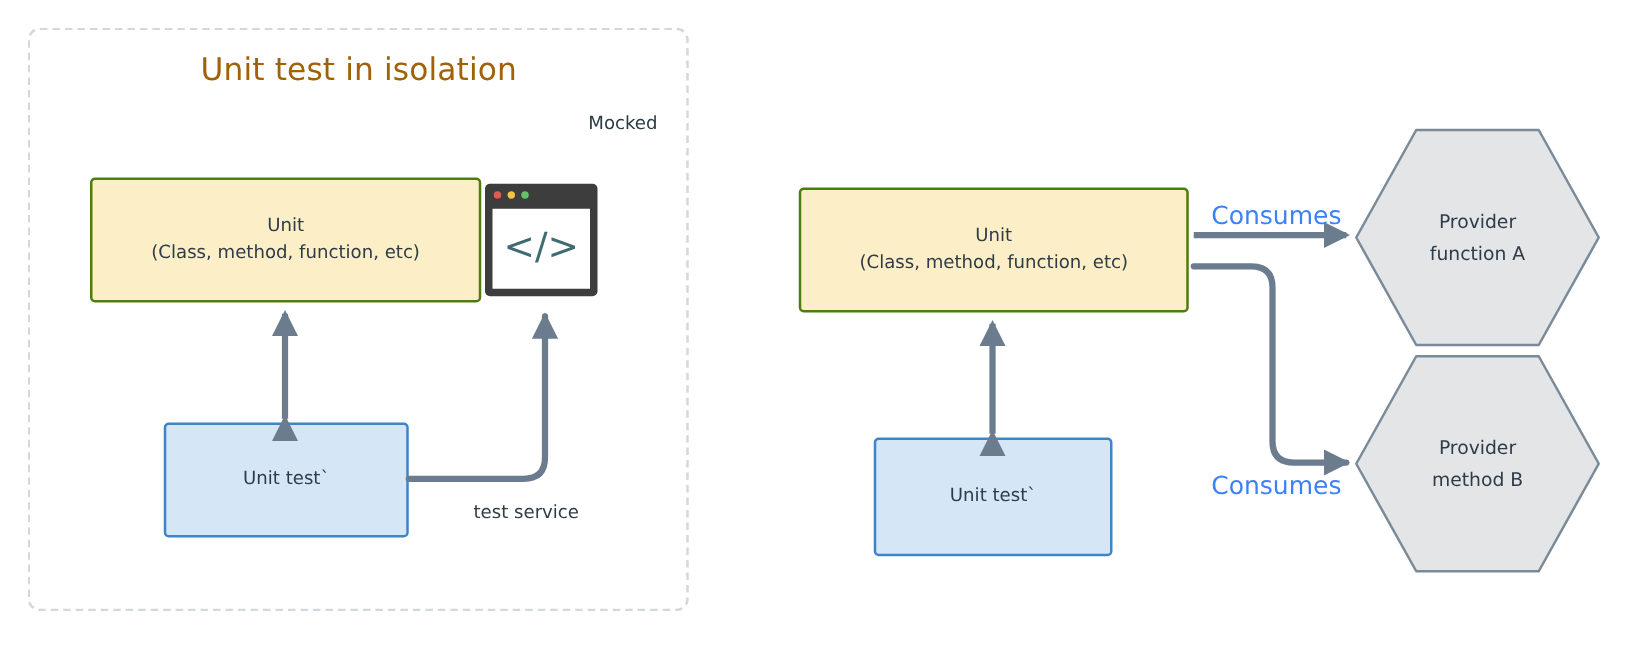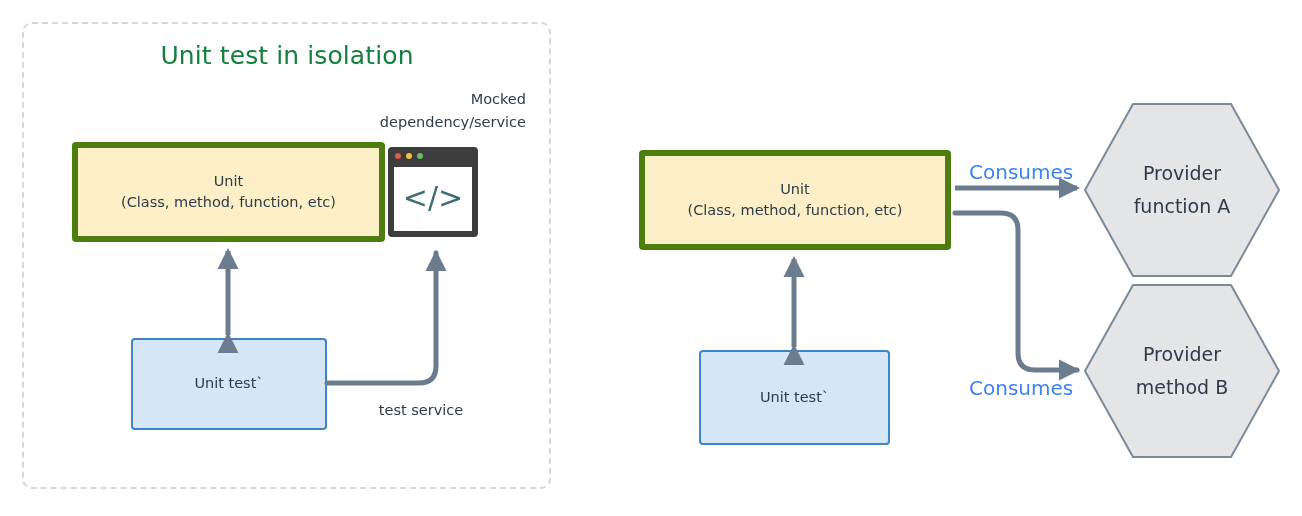--- a/index.html
+++ b/index.html
@@ -30,41 +30,41 @@
     border-radius: 10px;
     box-sizing: border-box;
   }
 
   
   .section-title {
     position: absolute;
     text-align: center;
     font-size: 25px;
     font-weight: 400;
-    color: #15803d;
+    color: #a16207;
     letter-spacing: 0.1px;
     white-space: nowrap;
   }
   #title-left  { left: 62px;  top: 41px; width: 450px; }
   #title-right { left: 690px; top: 41px; width: 440px; }
 
   
   .node {
     position: absolute;
     box-sizing: border-box;
     display: flex;
     flex-direction: column;
     align-items: center;
     justify-content: center;
     text-align: center;
     line-height: 1.45;
   }
   .node-yellow {
     background: #fcefc7;
-    border: 6px solid #4d7c0f;
+    border: 2px solid #4d7c0f;
     border-radius: 4px;
     font-size: 14.5px;
     color: #2f3b47;
   }
   .node-blue {
     background: #d5e6f7;
     border: 2px solid #3d85c6;
     border-radius: 4px;
     font-size: 14.5px;
     color: #2f3b47;
@@ -135,21 +135,21 @@
   .hexagon {
     position: absolute;
     display: flex;
     align-items: center;
     justify-content: center;
   }
   .hexagon svg { position: absolute; left: 0; top: 0; }
   .hex-label {
     position: relative;
     text-align: center;
-    font-size: 19px;
+    font-size: 15px;
     line-height: 1.75;
     color: #2f3b47;
   }
   #hex-a { left: 1083px; top: 102px; width: 198px; height: 176px; }
   #hex-b { left: 1083px; top: 283px; width: 198px; height: 176px; }
 
   
   .edge-label {
     position: absolute;
     font-size: 20px;
@@ -173,21 +173,20 @@
 <body>
 
 <div id="canvas">
 
   <div class="dashed-panel"></div>
 
   <div class="section-title" id="title-left">Unit test in isolation</div>
 
   <div class="caption" id="mocked-caption">
     <span class="node-line">Mocked</span>
-    <span class="node-line">dependency/service</span>
   </div>
 
   <div class="node node-yellow" id="unit-left">
     <span class="node-line">Unit</span>
     <span class="node-line">(Class, method, function, etc)</span>
   </div>
 
   <div class="code-window">
     <div class="code-titlebar">
       <span class="dot dot-red"></span>

